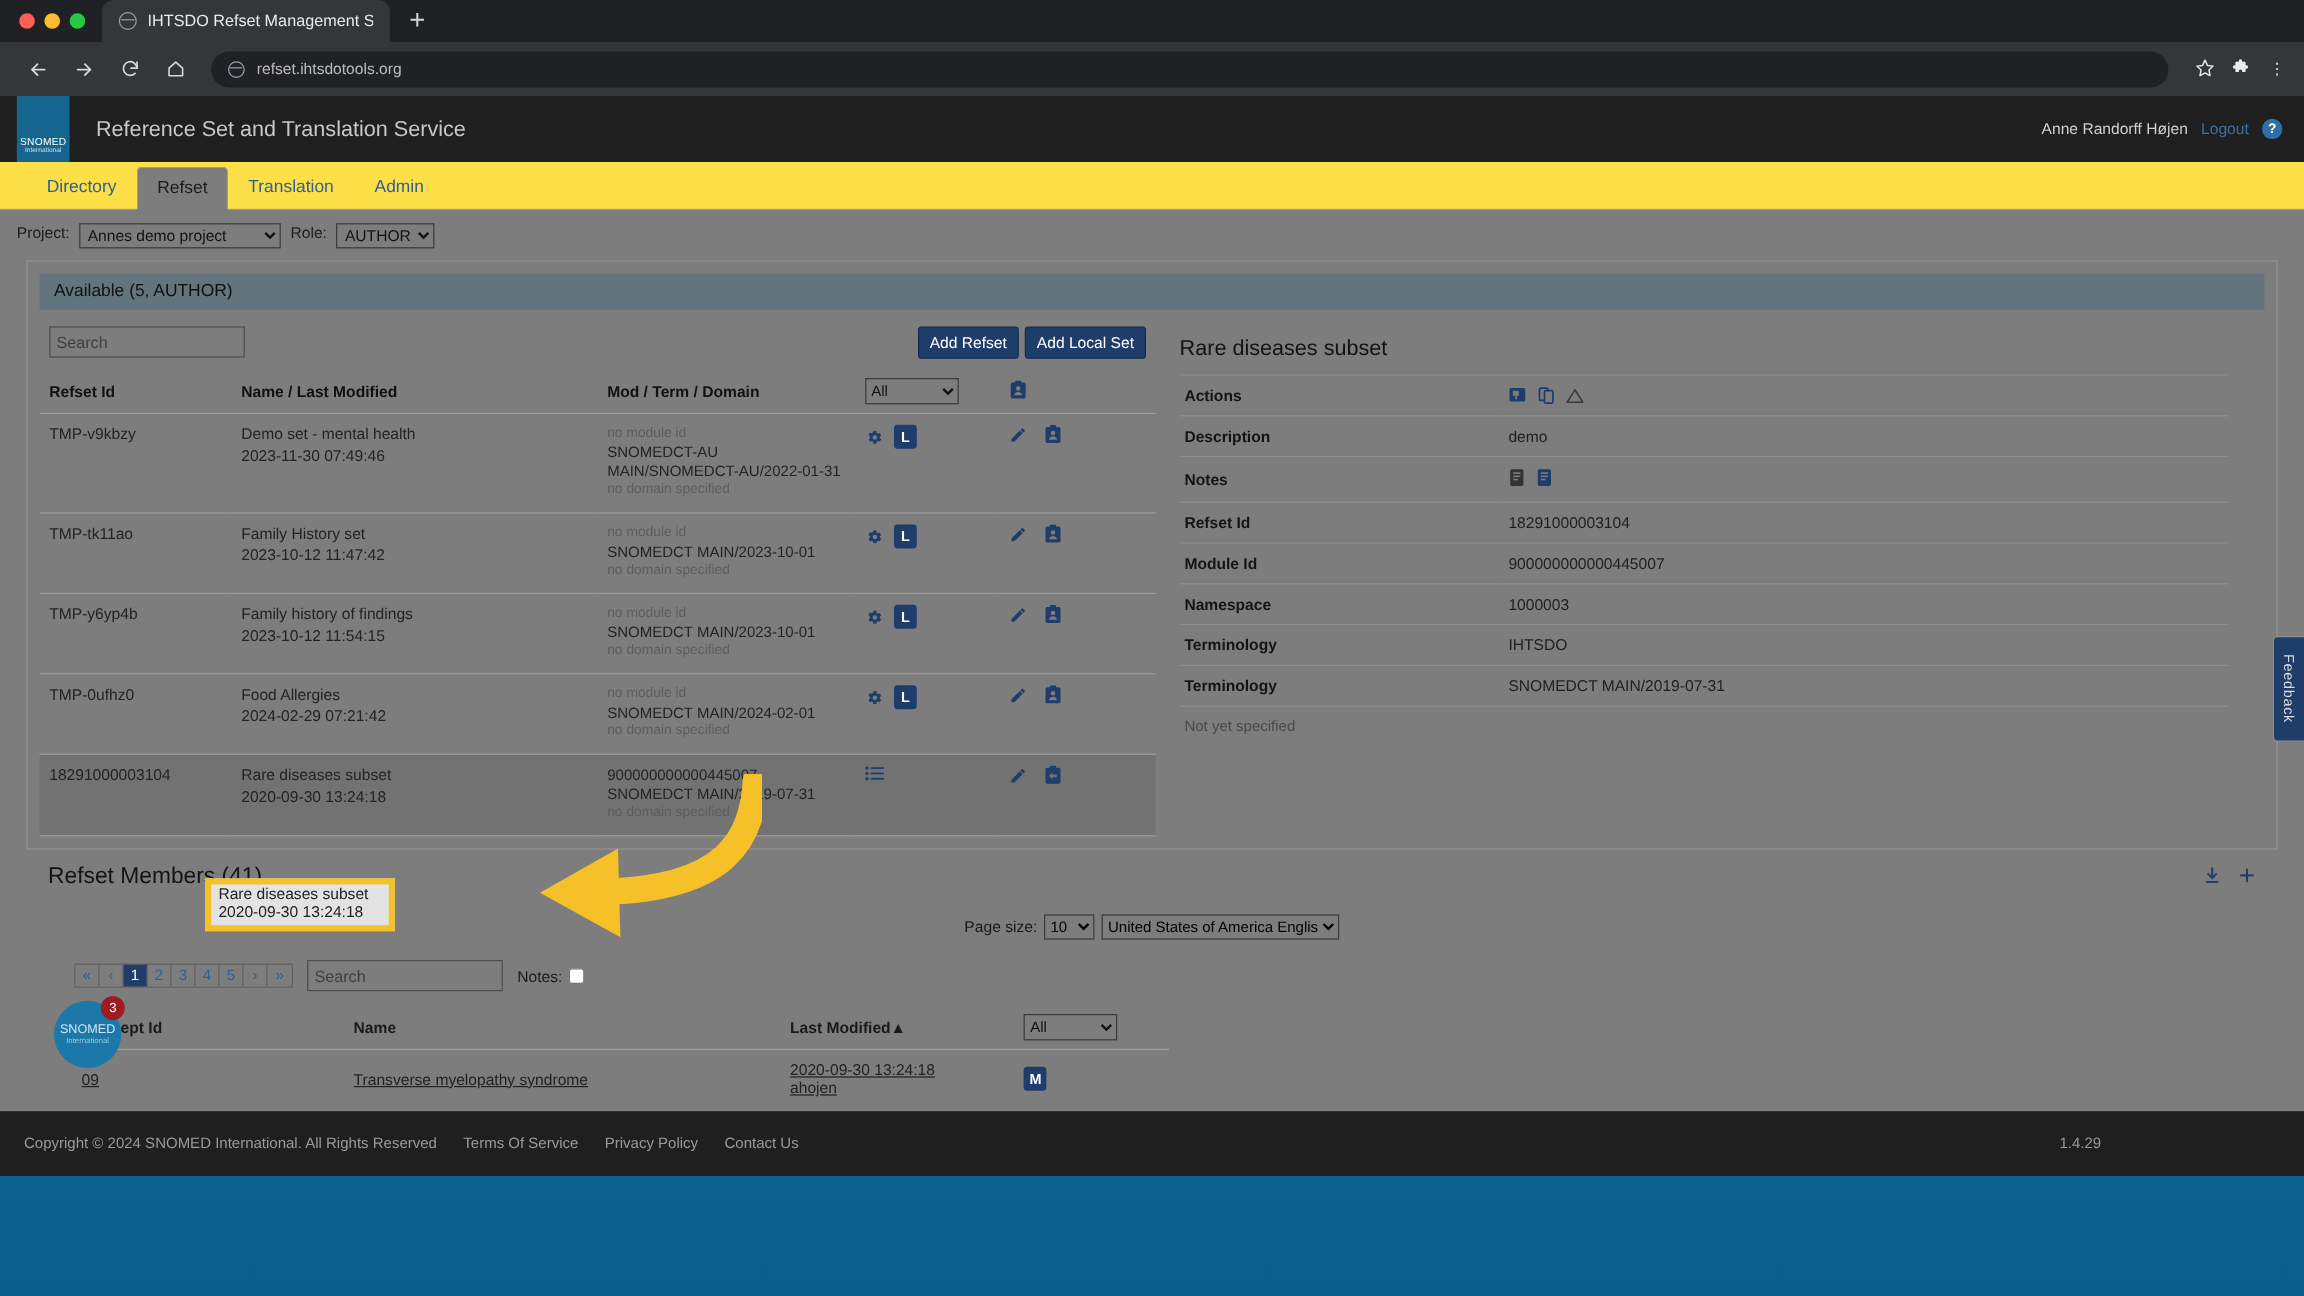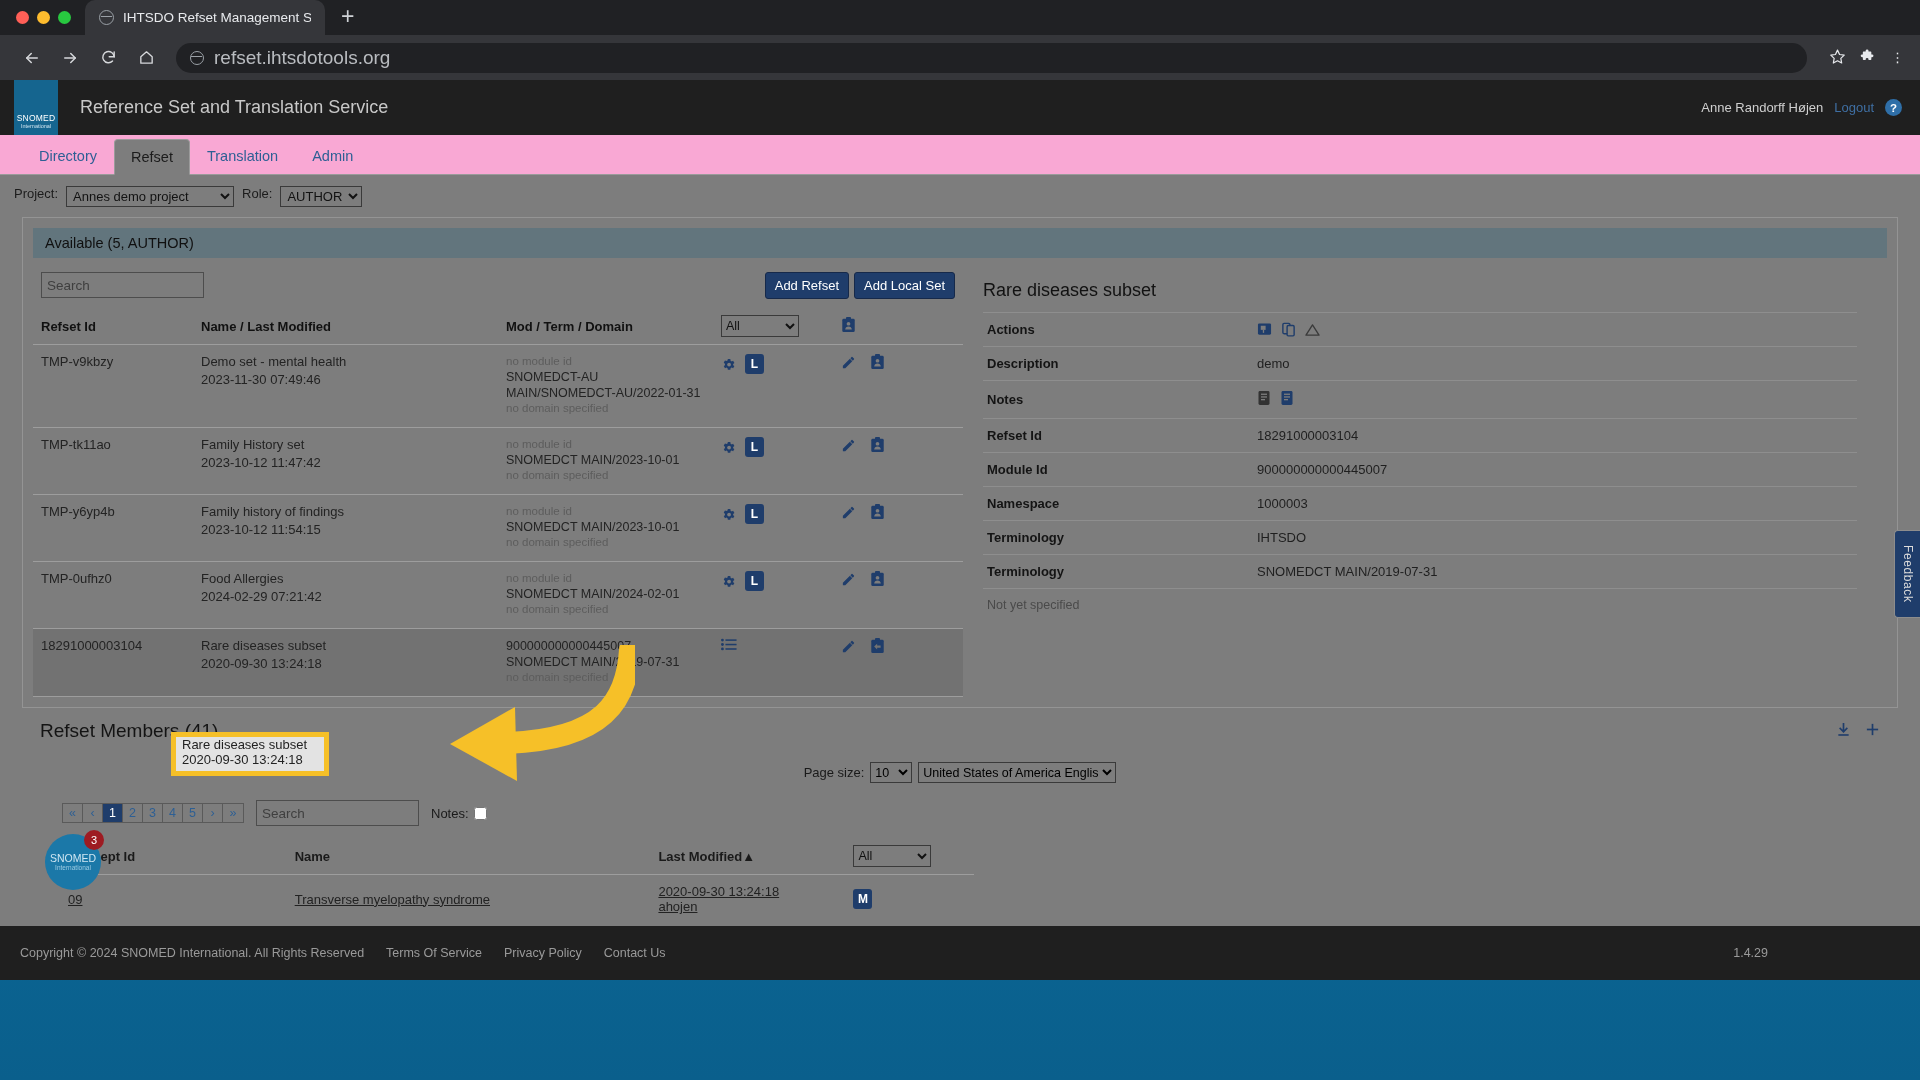--- a/index.html
+++ b/index.html
@@ -47,21 +47,21 @@
     padding: 0 16px; gap: 6px;
   }
   .navbtn {
     width: 32px; height: 32px; display: flex; align-items: center; justify-content: center;
     color: #d6d8db; border-radius: 50%; font-size: 17px;
   }
   .navbtn svg { display: block; }
   .omnibox {
     flex: 1; height: 30px; background: #202124; border-radius: 16px;
     display: flex; align-items: center; padding: 0 14px; gap: 10px;
-    margin: 0 10px 0 8px; color: #b9bcc0; font-size: 19px;
+    margin: 0 10px 0 8px; color: #b9bcc0; font-size: 13px;
   }
   .omnibox .globe {
     width: 14px; height: 14px; border-radius: 50%; border: 1.5px solid #9aa0a6; position: relative;
   }
   .omnibox .globe::after{
     content:""; position:absolute; left:0px; top:4.6px; width:11px; height:1.3px; background:#9aa0a6;
   }
   .navicons { display: flex; align-items: center; gap: 14px; padding-left: 6px; color: #e8eaed; }
 
   
@@ -84,21 +84,21 @@
   }
   .user-name { color: #cfcfcf; }
   .logout-link { color: #3f6fa3; }
   .help-icon {
     width: 17px; height: 17px; border-radius: 50%; background: #2f6fa8; color: #fff;
     font-size: 11.5px; display: flex; align-items: center; justify-content: center; font-weight: bold;
   }
 
   .tabs-row {
     height: 40px; display: flex; align-items: flex-end; padding-left: 22px;
-    border-bottom: 1px solid #9b9b9b; background: #f9a8d4;
+    border-bottom: 1px solid #9b9b9b; background: #fde047;
   }
   .apptab {
     padding: 8px 16px 8px; font-size: 14.5px; color: #2d5f94; cursor: pointer;
     border: 1px solid transparent; border-radius: 4px 4px 0 0; line-height: 18px;
   }
   .apptab.active {
     background: #7d7d7d; color: #1c1c1c; border-color: #9b9b9b; border-bottom-color: #7d7d7d;
     margin-bottom: -1px;
   }
 
@@ -196,21 +196,21 @@
   table.mem th { text-align: left; font-size: 13px; font-weight: bold; padding: 5px 6px 7px; border-bottom: 1px solid #9d9d9d; }
   table.mem td { font-size: 13px; padding: 9px 6px; color: #222; text-decoration: underline; }
   .mc1 { width: 215px; } .mc2 { width: 345px; } .mc3 { width: 185px; } .mc4 { width: 120px; }
 
   
   .footer {
     position: absolute; left: 0; bottom: 0; width: 1920px; height: 54px; background: #1f1f1f;
     display: flex; align-items: center; padding: 0 20px; color: #9a9a9a; font-size: 12.5px; gap: 22px;
   }
   .footer a { color: #9a9a9a; text-decoration: none; }
-  .footer .ver { position: absolute; right: 152px; color: #9a9a9a; }
+  .footer .ver { position: absolute; right: 169px; color: #9a9a9a; }
 
   
   .feedback-tab {
     position: absolute; right: 0; top: 450px; width: 26px; height: 88px; background: #1f3d6b;
     border: 1px solid #8d8d8d; border-right: none; border-radius: 4px 0 0 4px;
     color: #dcdcdc; font-size: 12px; display: flex; align-items: center; justify-content: center;
   }
   .feedback-tab span { writing-mode: vertical-rl; letter-spacing: .6px; }
   .chat-bubble {
     position: absolute; left: 45px; bottom: 90px; width: 56px; height: 56px; border-radius: 50%;

